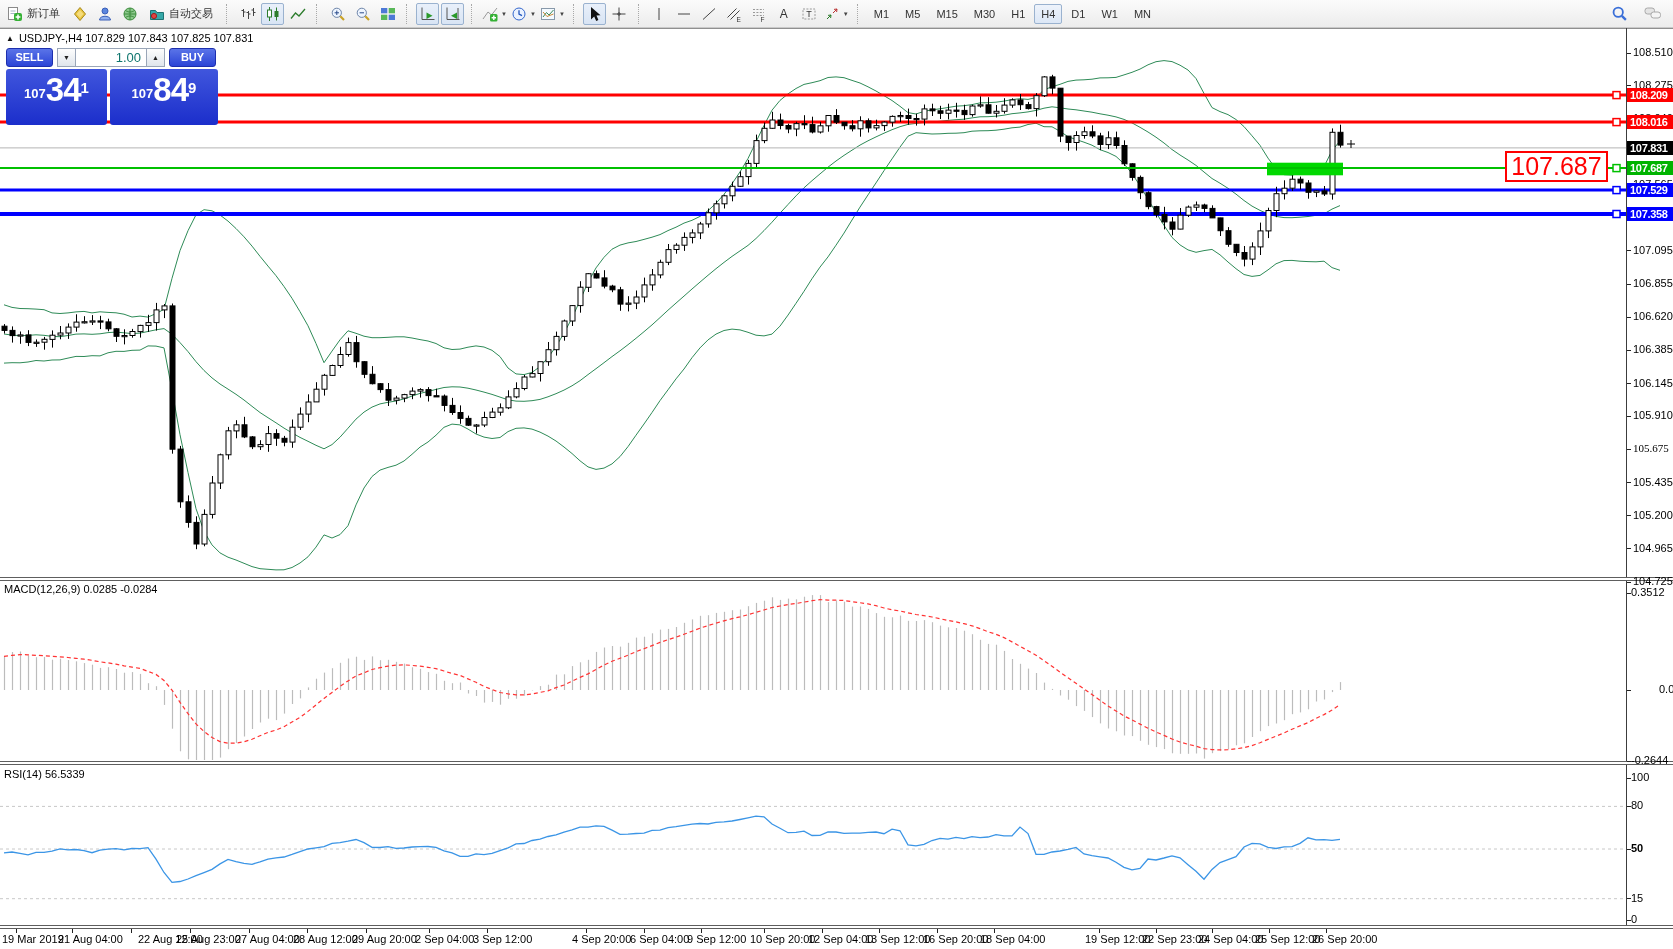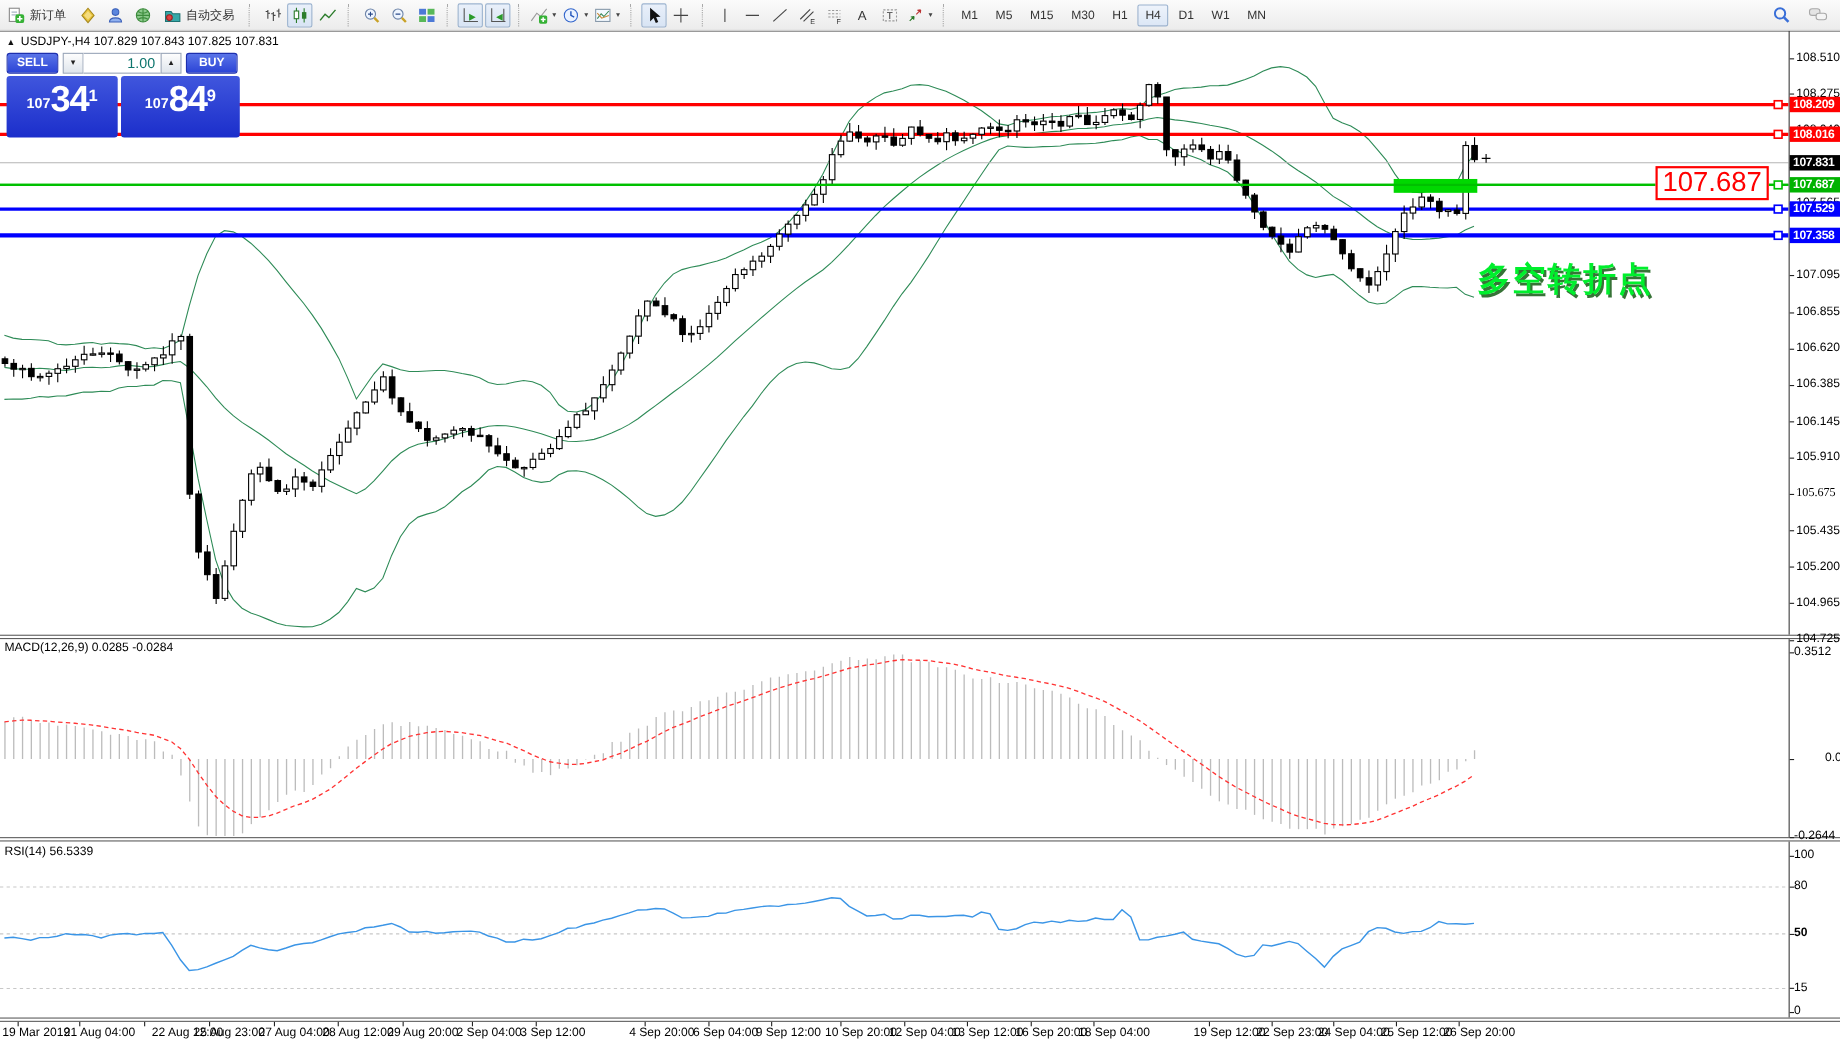--- a/index.html
+++ b/index.html
@@ -926,21 +926,20 @@
   </div>
 
   <div class="pane-sep" style="top:577px"></div>
   <div class="pane-sep" style="top:761px"></div>
   <div class="pane-sep" style="top:925px"></div>
   <div id="axis-vline"></div>
 
   <div class="ind-label" style="top:583px">MACD(12,26,9) 0.0285 -0.0284</div>
   <div class="ind-label" style="top:768px">RSI(14) 56.5339</div>
 
-  <div id="pivot-note">多空转折点</div>
   <div id="price-callout">107.687</div>
 
   <div id="overlay">
       <div class="tickmark-h" style="top: 52.5px;"></div>
       <div class="price-tick" style="left: 1633px; top: 46px;">108.510</div>
       <div class="tickmark-h" style="top: 85.353px;"></div>
       <div class="price-tick" style="left: 1633px; top: 78.853px;">108.275</div>
       <div class="tickmark-h" style="top: 118.206px;"></div>
       <div class="price-tick" style="left: 1633px; top: 111.706px;">108.040</div>
       <div class="tickmark-h" style="top: 151.758px;"></div>

